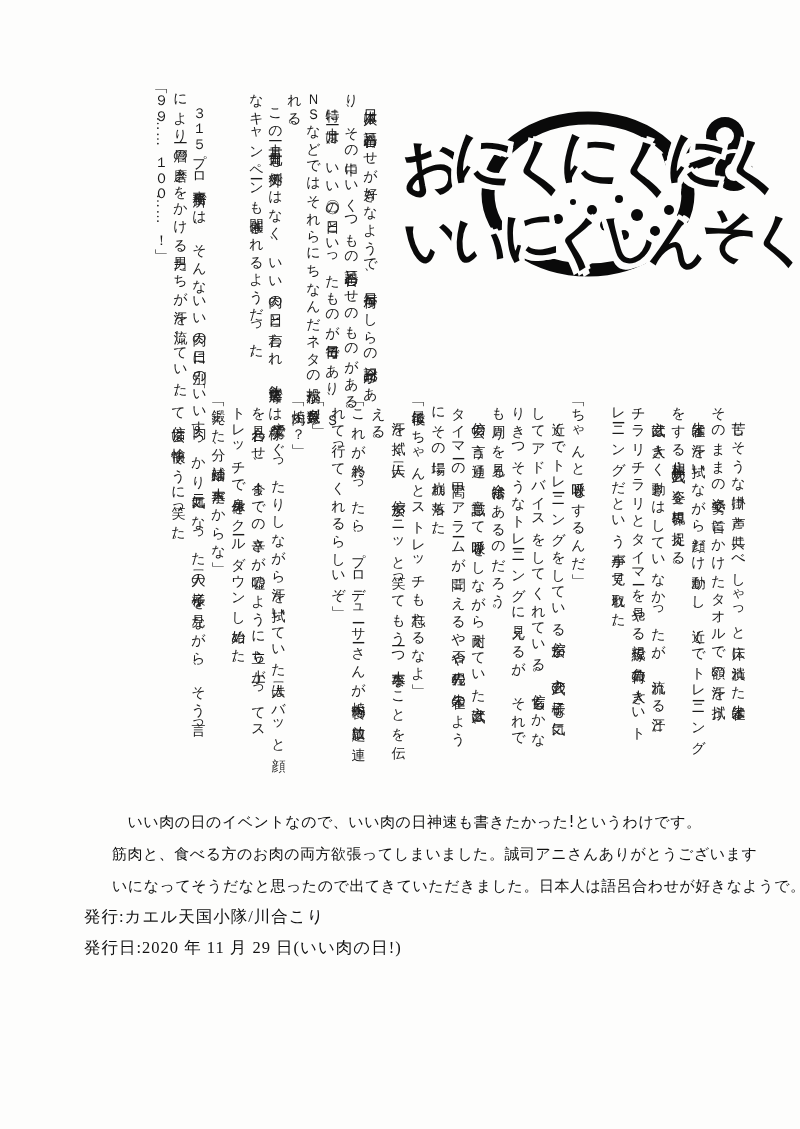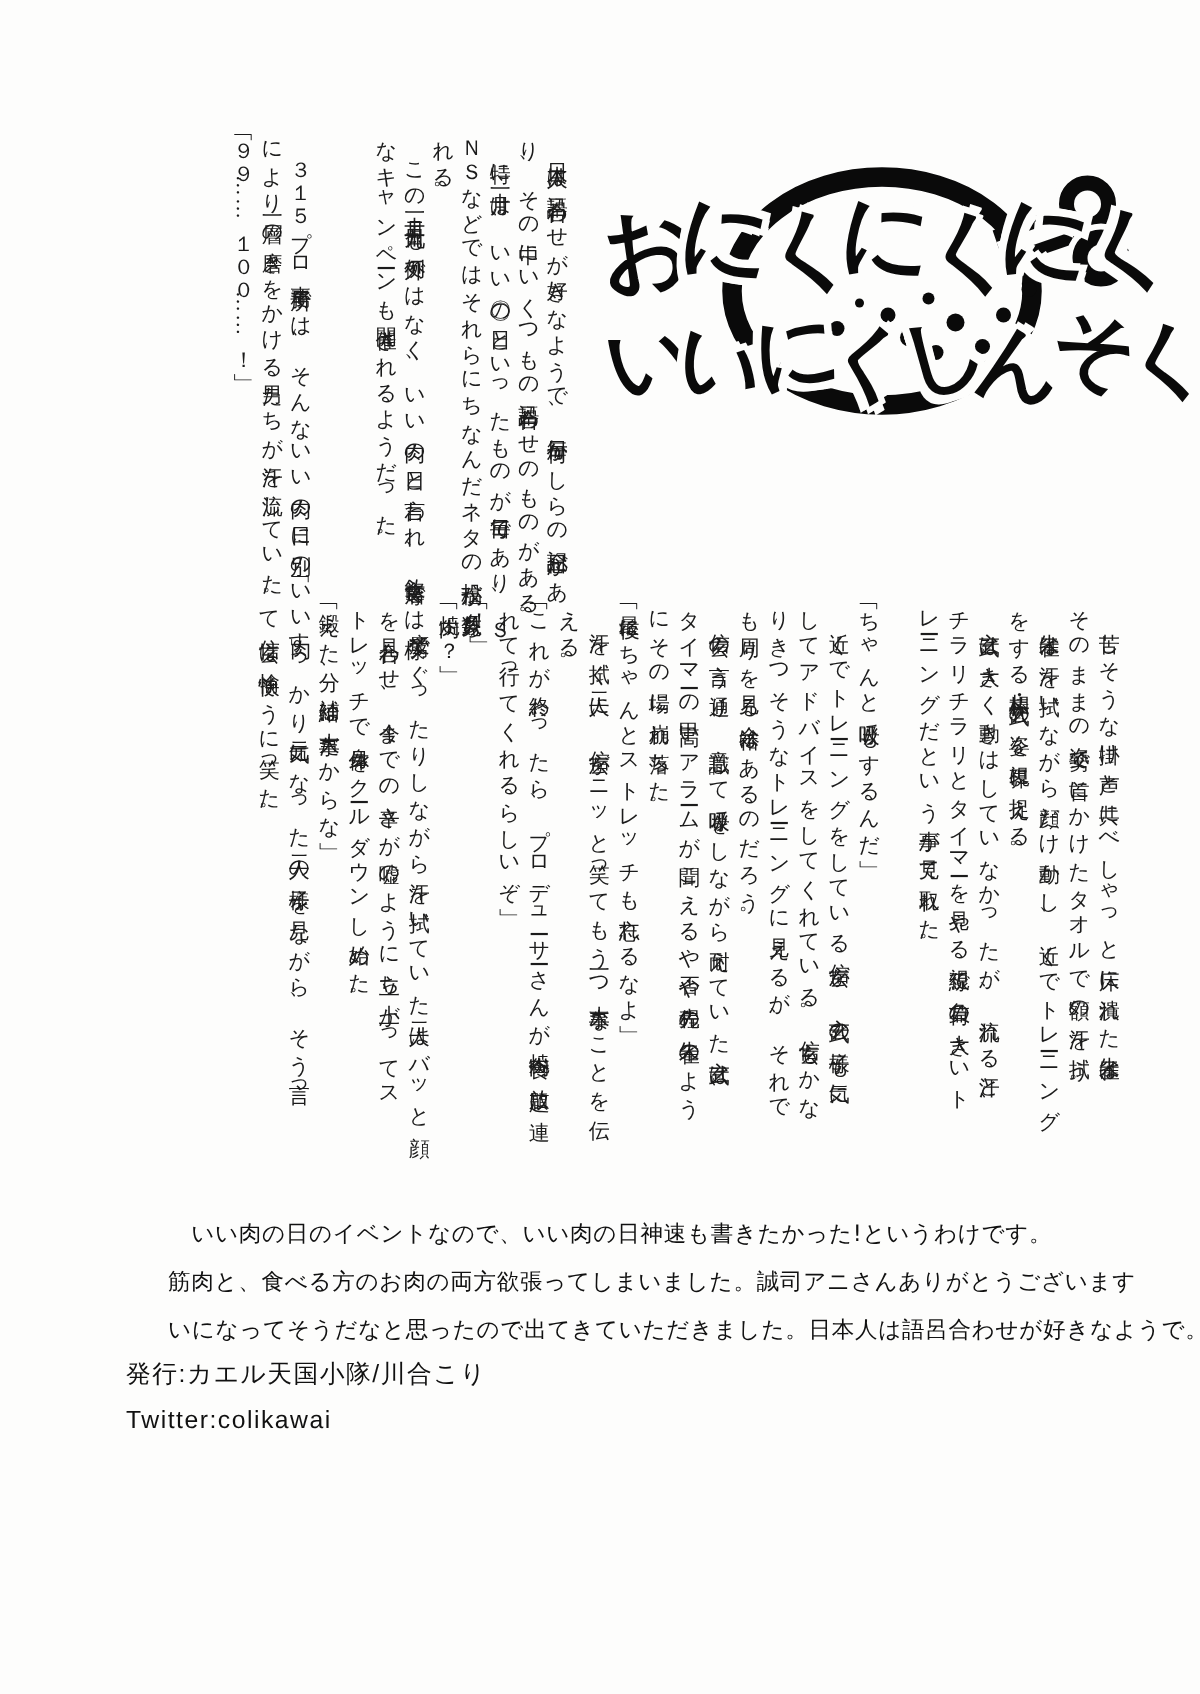--- a/index.html
+++ b/index.html
@@ -58,21 +58,21 @@
   .afterword{
     position:absolute;left:84px;top:806px;width:700px;
     font-family:"DejaVu Sans", sans-serif;
     font-size:15px;line-height:32px;letter-spacing:0.5px;
     color:#111;
     margin-left:28px;
   }
   .afterword p{margin:0;white-space:pre;}
   .colophon{
     position:absolute;left:84px;top:901px;width:700px;
-    font-family:Liberation Sans, sans-serif;
+    font-family:Liberation Serif, serif;
     font-size:16.5px;line-height:31px;letter-spacing:1px;
     color:#111;
   }
   .colophon p{margin:0;white-space:pre;}
 </style>
 </head>
 <body>
 
 <div class="logo">
   <svg width="378" height="215" viewBox="0 0 378 215">
@@ -134,14 +134,14 @@
 </div>
 
 <div class="afterword">
   <p>　いい肉の日のイベントなので、いい肉の日神速も書きたかった!というわけです。</p>
   <p>筋肉と、食べる方のお肉の両方欲張ってしまいました。誠司アニさんありがとうございます</p>
   <p>いになってそうだなと思ったので出てきていただきました。日本人は語呂合わせが好きなようで。</p>
 </div>
 
 <div class="colophon">
   <p>発行:カエル天国小隊/川合こり</p>
-  <p>Twitter:colikawai</p>
+  <p>発行日:2020 年 11 月 29 日(いい肉の日!)</p>
 </div>
 
 </body></html>

